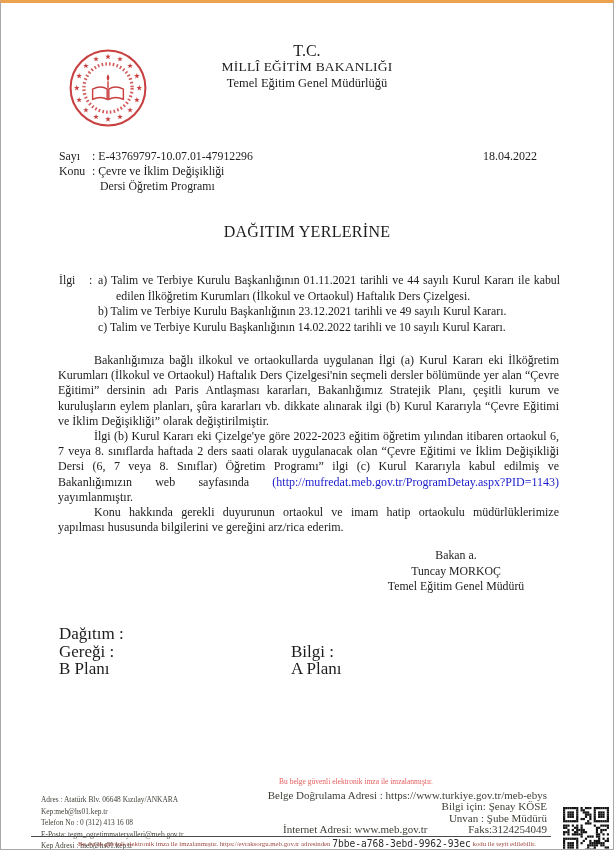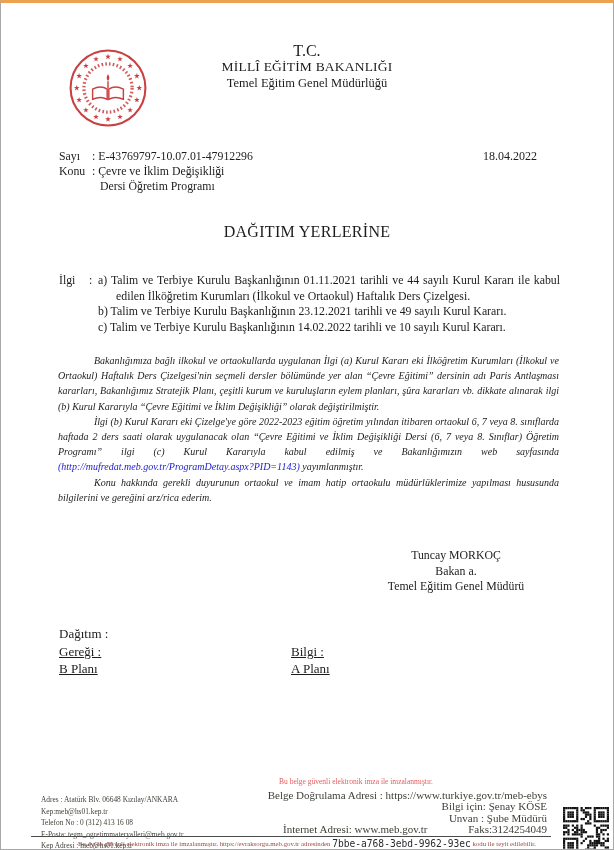--- a/index.html
+++ b/index.html
@@ -32,28 +32,28 @@
   .doc-date{position:absolute;top:146px;right:76px;font-size:12px;}
   
   .recipient{position:absolute;left:0;top:220px;width:100%;text-align:center;font-size:16px;letter-spacing:.3px;}
   
   .ilgi{position:absolute;left:58px;top:270px;width:501px;font-size:11.8px;line-height:15.6px;display:flex;}
   .ilgi-label{width:30px;flex:none;}
   .ilgi-colon{width:9px;flex:none;}
   .ilgi-items{flex:1;}
   .ilgi-item{padding-left:18px;text-indent:-18px;text-align:justify;}
   
-  .body-text{position:absolute;left:57px;top:350px;width:501px;font-size:10px;line-height:15.2px;text-align:justify;font-style:italic;}
+  .body-text{position:absolute;left:57px;top:350px;width:501px;font-size:12px;line-height:15.2px;text-align:justify;}
   .body-text p{margin:0;text-indent:36px;}
   .weblink{color:var(--link-blue);text-decoration:none;}
   
   .signature{position:absolute;left:330px;top:545px;width:250px;text-align:center;font-size:11.8px;line-height:15.5px;}
   
-  .distribution{position:absolute;left:58px;top:622px;font-size:13px;line-height:17.6px;}
-  .dist-grid{display:grid;grid-template-columns:232px 232px;text-decoration:underline;}
+  .distribution{position:absolute;left:58px;top:622px;font-size:17px;line-height:17.6px;}
+  .dist-grid{display:grid;grid-template-columns:232px 232px;}
   
   .esign-notice{position:absolute;left:100px;top:774px;width:510px;text-align:center;
     font-size:7.5px;color:var(--notice-red);}
   .footer-left{position:absolute;left:40px;top:791px;font-size:7.4px;line-height:11.6px;color:var(--footer-ink);}
   .footer-right{position:absolute;right:66px;top:787px;text-align:right;font-size:11px;line-height:11.3px;color:var(--footer-ink);}
   .faks{display:inline-block;padding-left:38px;}
   .qr{position:absolute;right:3px;top:804px;width:48px;height:46px;overflow:hidden;background:#fff;}
   .footer-sep{position:absolute;left:30px;top:833px;width:520px;border-top:1px solid #4a4a4a;height:0;}
   .verify-line{position:absolute;left:0;top:835px;width:100%;text-align:center;
     font-size:6.8px;color:var(--verify-red);}
@@ -122,22 +122,22 @@
     </span>
   </div>
 
   <div class="body-text">
     <p>Bakanlığımıza bağlı ilkokul ve ortaokullarda uygulanan İlgi (a) Kurul Kararı eki İlköğretim Kurumları (İlkokul ve Ortaokul) Haftalık Ders Çizelgesi'nin seçmeli dersler bölümünde yer alan “Çevre Eğitimi” dersinin adı Paris Antlaşması kararları, Bakanlığımız Stratejik Planı, çeşitli kurum ve kuruluşların eylem planları, şûra kararları vb. dikkate alınarak ilgi (b) Kurul Kararıyla “Çevre Eğitimi ve İklim Değişikliği” olarak değiştirilmiştir.</p>
     <p><span>İlgi (b) Kurul Kararı eki Çizelge'ye göre 2022-2023 eğitim öğretim yılından itibaren ortaokul 6, 7 veya 8. sınıflarda haftada 2 ders saati olarak uygulanacak olan “Çevre Eğitimi ve İklim Değişikliği Dersi (6, 7 veya 8. Sınıflar) Öğretim Programı” ilgi (c) Kurul Kararıyla kabul edilmiş ve Bakanlığımızın web sayfasında </span><a href="#" class="weblink">(http://mufredat.meb.gov.tr/ProgramDetay.aspx?PID=1143)</a><span> yayımlanmıştır.</span></p>
     <p>Konu hakkında gerekli duyurunun ortaokul ve imam hatip ortaokulu müdürlüklerimize yapılması hususunda bilgilerini ve gereğini arz/rica ederim.</p>
   </div>
 
   <div class="signature">
+    <div>Bakan a.</div>
     <div>Tuncay MORKOÇ</div>
-    <div>Bakan a.</div>
     <div>Temel Eğitim Genel Müdürü</div>
   </div>
 
   <div class="distribution">
     <div>Dağıtım :</div>
     <div class="dist-grid">
       <span>Gereği :</span>
       <span>Bilgi :</span>
       <span>B Planı</span>
       <span>A Planı</span>

